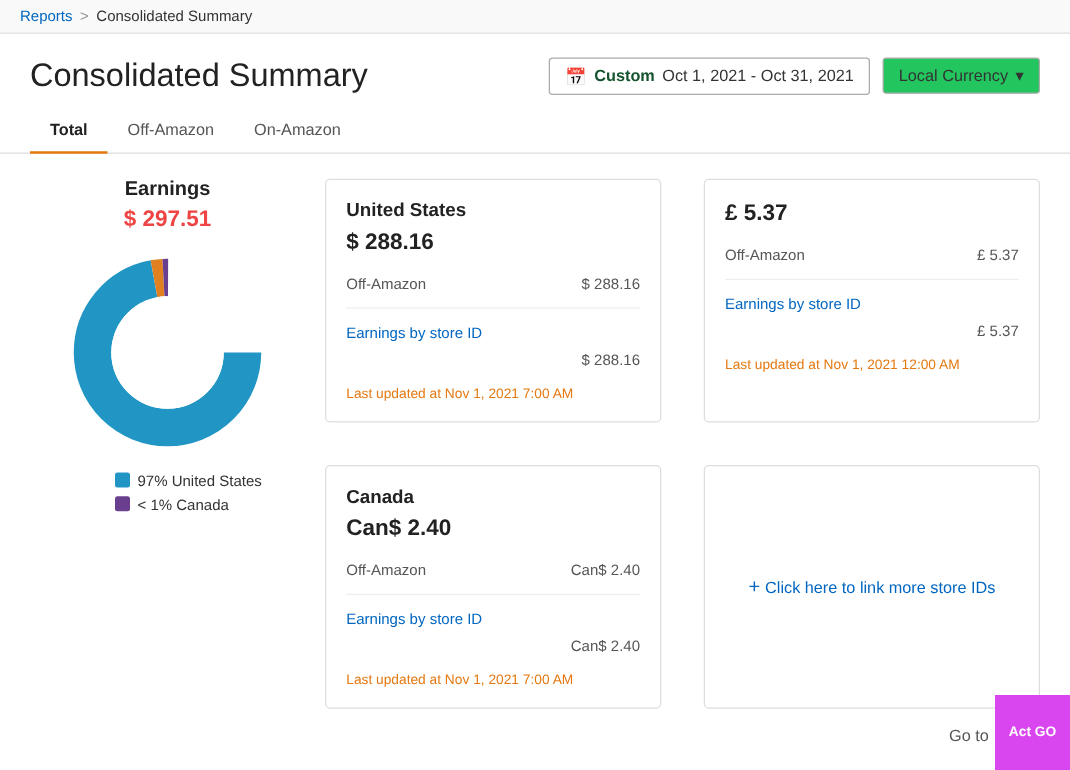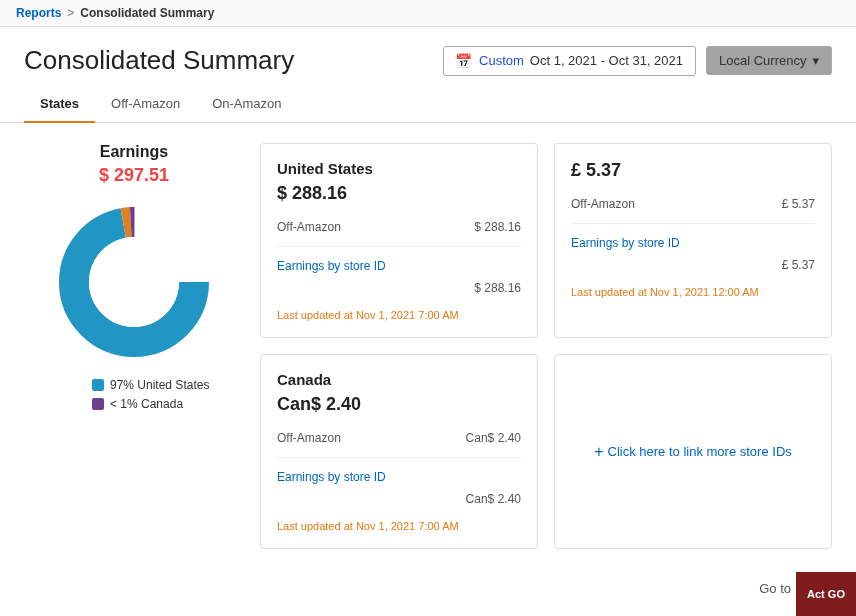--- a/index.html
+++ b/index.html
@@ -8,21 +8,20 @@
     
     .breadcrumb-bar {
       background: #f9f9f9;
       border-bottom: 1px solid #e0e0e0;
       padding: 6px 16px;
       font-size: 12px;
       color: #555;
       display: flex;
       align-items: center;
       gap: 6px;
-      font-weight: bold;
     }
     .breadcrumb-link { color: #0066c0; cursor: pointer; }
     .breadcrumb-sep { color: #999; }
     .breadcrumb-current { color: #333; }
 
     
     .page-header {
       display: flex;
       align-items: center;
       justify-content: space-between;
@@ -44,26 +43,26 @@
       padding: 6px 12px;
       background: #fff;
       cursor: pointer;
       font-size: 13px;
       display: flex;
       align-items: center;
       gap: 6px;
       color: #333;
     }
     .date-btn .cal-icon { color: #555; font-size: 14px; }
-    .date-btn .custom-label { color: #1d4ed8; font-weight: 400; }
+    .date-btn .custom-label { color: #14532d; font-weight: 700; }
     .currency-btn {
       border: 1px solid #aaa;
       border-radius: 3px;
       padding: 6px 12px;
-      background: #a3a3a3;
+      background: #22c55e;
       cursor: pointer;
       font-size: 13px;
       display: flex;
       align-items: center;
       gap: 6px;
       color: #333;
     }
 
     
     .tabs-bar {
@@ -122,38 +121,37 @@
       width: 160px;
       height: 160px;
     }
     .legend {
       text-align: left;
       padding-left: 20px;
       margin-top: 8px;
     }
     .legend-item {
       display: flex;
-      align-items: center;
       gap: 6px;
       margin-bottom: 5px;
       font-size: 12px;
       padding-left: 48px;
     }
     .legend-color {
       width: 12px;
       height: 12px;
       border-radius: 2px;
       flex-shrink: 0;
     }
 
     
     .cards-grid {
       display: grid;
       grid-template-columns: 1fr 1fr;
-      gap: 16px;
+      gap: 34px;
       flex: 1;
     }
     .card {
       border: 1px solid #ddd;
       border-radius: 4px;
       padding: 16px;
       background: #fff;
     }
     .card-country {
       font-size: 15px;
@@ -216,22 +214,22 @@
       font-size: 16px;
       margin-right: 4px;
     }
 
     
     .act-go-overlay {
       position: fixed;
       bottom: 0;
       right: 0;
       width: 60px;
-      height: 44px;
-      background: #7f1d1d;
+      height: 60px;
+      background: #d946ef;
       display: flex;
       flex-direction: column;
       align-items: center;
       justify-content: center;
       color: #fff;
       font-size: 11px;
       font-weight: 600;
       cursor: pointer;
     }
     .go-to-text {
@@ -260,21 +258,21 @@
       <span>Oct 1, 2021 - Oct 31, 2021</span>
     </button>
     <button class="currency-btn">
       <span>Local Currency</span>
       <span>▾</span>
     </button>
   </div>
 </div>
 
 <div class="tabs-bar">
-  <div class="tab active">States</div>
+  <div class="tab active">Total</div>
   <div class="tab">Off-Amazon</div>
   <div class="tab">On-Amazon</div>
 </div>
 
 <div class="main-content">
 
   <div class="earnings-section">
     <div class="earnings-title">Earnings</div>
     <div class="earnings-amount">$ 297.51</div>
     <div class="donut-container">

